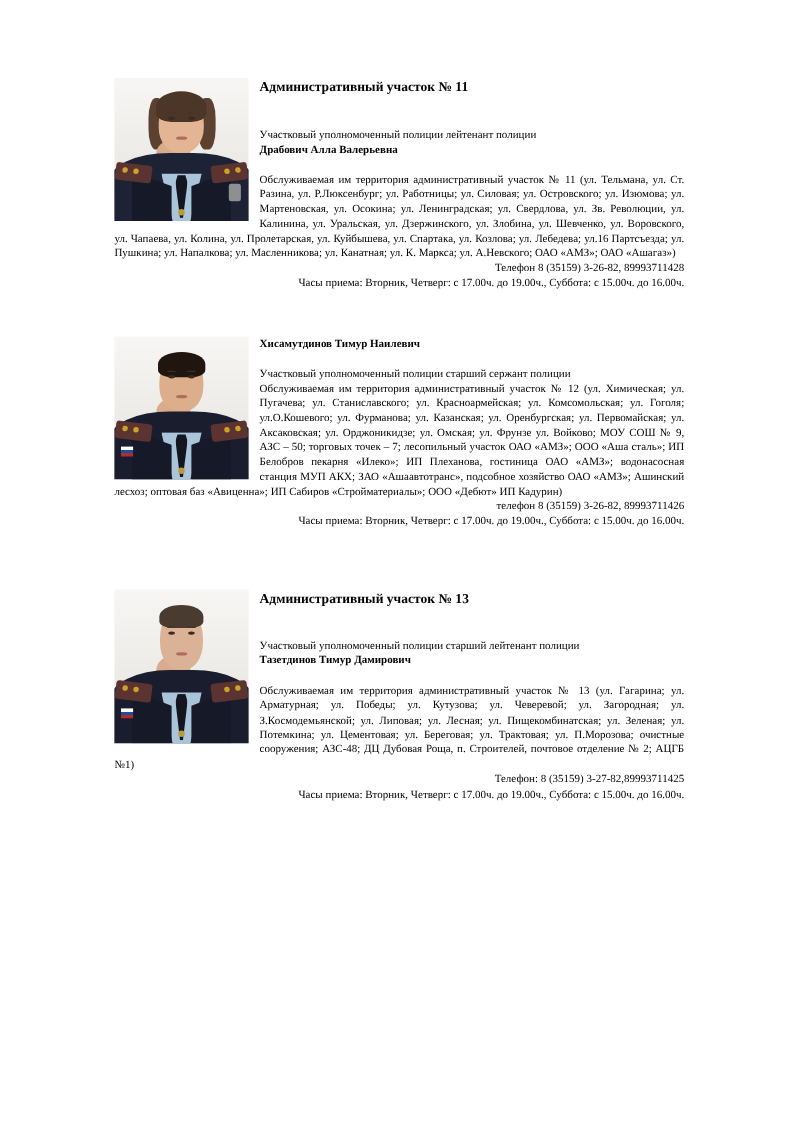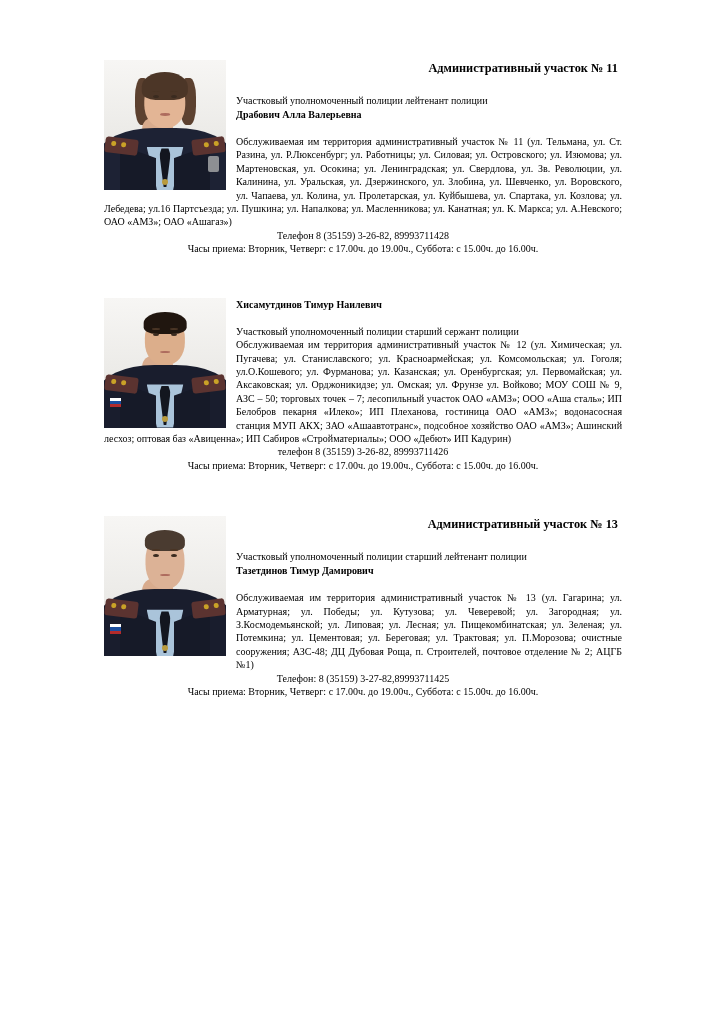--- a/index.html
+++ b/index.html
@@ -202,45 +202,44 @@
     width: 6px;
     height: 6px;
     transform: translateX(-50%);
     background: #b99b3e;
     border-radius: 50%;
   }
 
   h2.sec-title {
     font-size: 12.3px;
     font-weight: bold;
-    margin: 4px;
+    margin: 15px;
     padding: 0 0 14px 0;
     line-height: 1.32;
-    text-align: right;
   }
   p.line {
     font-size: 10px;
     margin: 0;
     padding: 0;
     line-height: 1.34;
     text-align: justify;
   }
   p.rank {
     padding-bottom: 0;
   }
   p.fio {
     font-weight: bold;
     padding-bottom: 14px;
   }
   p.fio.indent { padding-left: 6px; }
   p.terr {
     text-align: justify;
   }
   p.phone, p.hours {
-    text-align: center;
+    text-align: right;
   }
   .clearfix::after {
     content: "";
     display: block;
     clear: both;
   }
   .gap-a { height: 42px; }
   .gap-b { height: 40px; }
 </style>
 </head>

